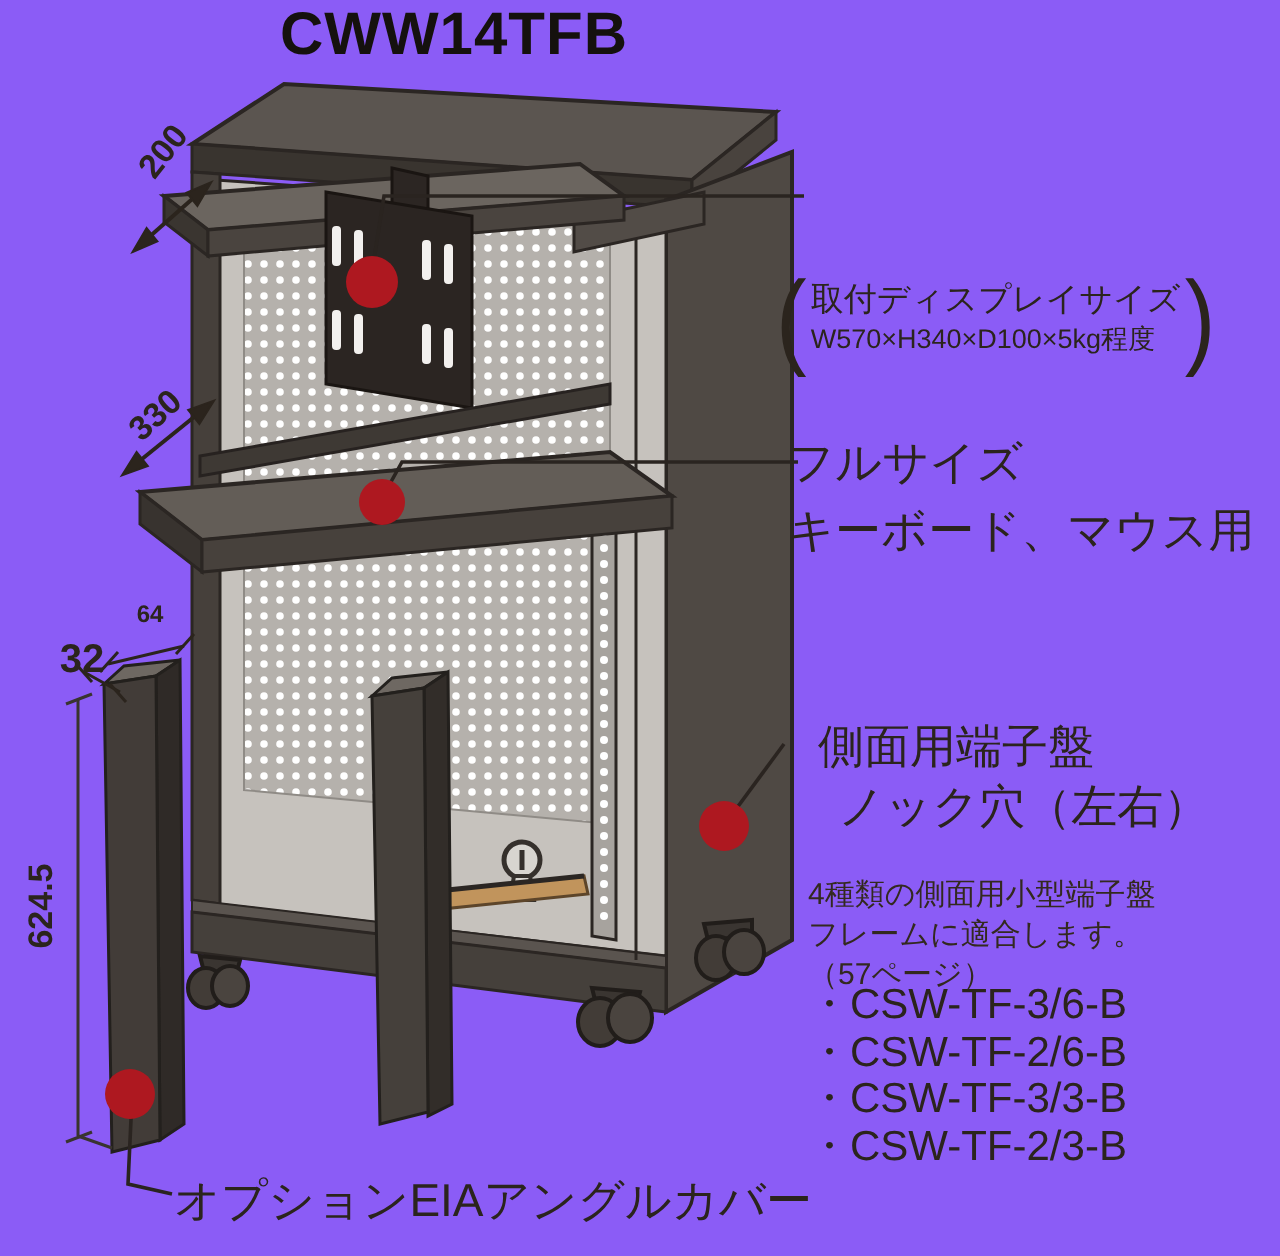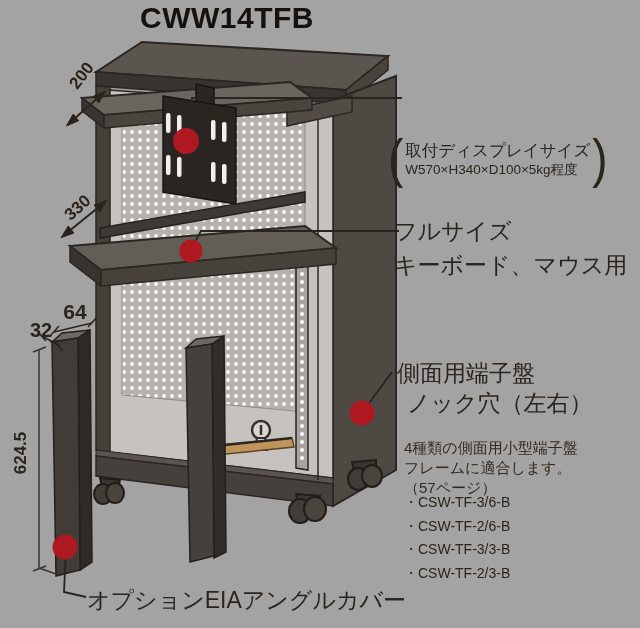--- a/index.html
+++ b/index.html
@@ -1,26 +1,26 @@
 <!DOCTYPE html>
 <html><head>
 <meta charset="utf-8">
 <style>
   html,body { margin:0; padding:0; background:#ffffff; }
   .stage {
-    position:relative; width:640px; height:628px; background:#a3a3a3;
+    position:relative; width:640px; height:628px; background:#8b5cf6;
     font-family:"Liberation Sans", sans-serif; color:#2b241d; overflow:hidden;
   }
   .abs { position:absolute; }
   .t-title { font-size:30px; font-weight:800; letter-spacing:.5px; color:#15110e; }
   .t-main  { font-size:23px; line-height:26px; color:#2b241d; }
   .t-main2 { font-size:23px; line-height:34px; color:#2b241d; }
-  .t-main3 { font-size:23px; line-height:30px; color:#2b241d; }
+  .t-main3 { font-size:23px; line-height:30px; color:#2b241d;margin-left:12px; }
   .t-small { font-size:15px; line-height:20px; color:#33291f; }
-  .t-list  { font-size:14px; line-height:23.5px; color:#2b241d; }
+  .t-list  { font-size:21px; line-height:23.5px; color:#2b241d; }
   .t-dim   { font-size:17px; font-weight:600; color:#2b241d; text-align:center; }
   .rot90   { transform:rotate(-90deg); transform-origin:center; }
   .paren-row { display:flex; align-items:center; }
   .paren   { font-size:46px; font-weight:300; color:#2b241d; line-height:46px; transform:scaleY(1.15); }
   .paren-mid { padding:0 2px; }
   .pl1 { font-size:16.5px; line-height:21px; color:#2b241d; }
   .pl2 { font-size:13.5px; line-height:17px; color:#2b241d; }
   .indent { padding-left:10px;text-align:right; }
   svg { position:absolute; left:0; top:0; }
 </style>
@@ -227,17 +227,17 @@
     <div>・CSW-TF-3/6-B</div>
     <div>・CSW-TF-2/6-B</div>
     <div>・CSW-TF-3/3-B</div>
     <div>・CSW-TF-2/3-B</div>
   </div>
 
   <div class="abs t-main" style="left:87px; top:587px;">オプションEIAアングルカバー</div>
 
   <div class="abs t-dim" style="left:58px; top:66px; width:48px; transform:rotate(-52deg);">200</div>
   <div class="abs t-dim" style="left:54px; top:198px; width:48px; transform:rotate(-42deg);">330</div>
-  <div class="abs t-dim" style="left:60px; top:300px; width:30px; font-size:21px;">64</div>
+  <div class="abs t-dim" style="left:60px; top:300px; width:30px; font-size:12px;">64</div>
   <div class="abs t-dim" style="left:26px; top:319px; width:30px; font-size:20px;">32</div>
   <div class="abs t-dim rot90" style="left:-10px; top:444px; width:60px; height:18px;">624.5</div>
 
 </div>
 
 </body></html>

